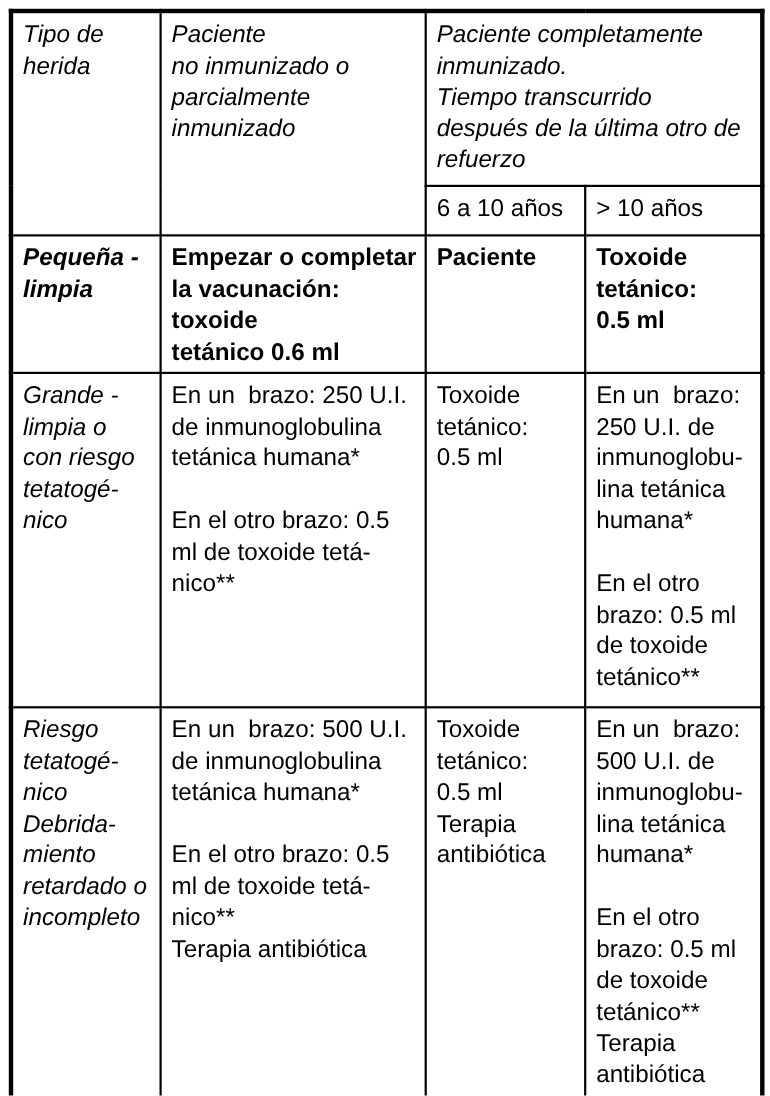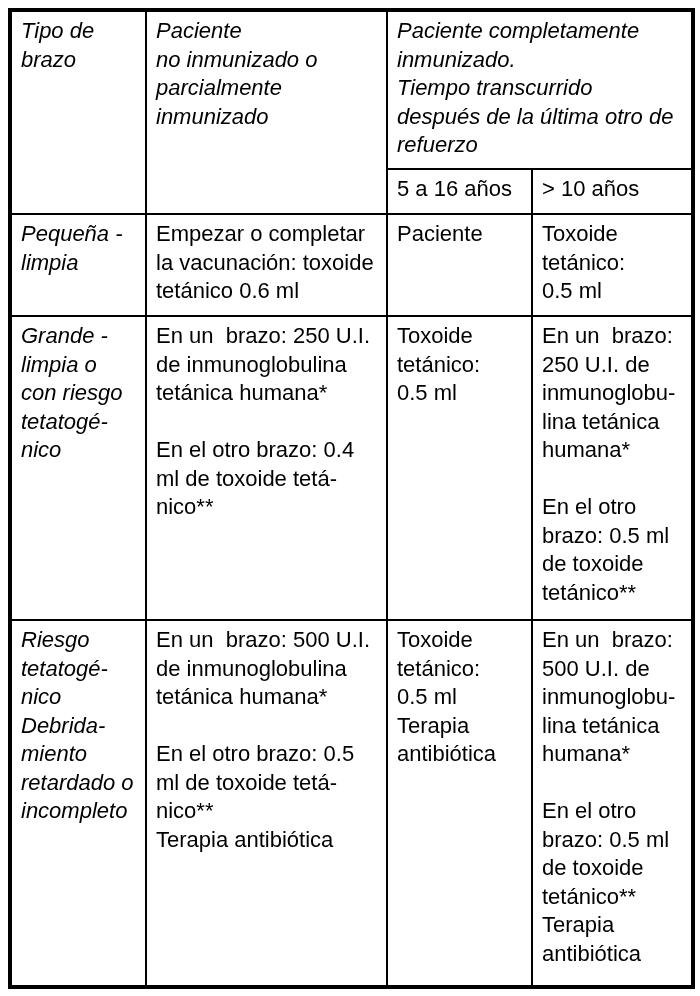--- a/index.html
+++ b/index.html
@@ -29,51 +29,51 @@
     font-size: 22px;
     line-height: 28.5px;
     color: #000000;
     white-space: pre-wrap;
     overflow: hidden;
     box-sizing: border-box;
   }
   td.it { font-style: italic; }
   tr.hr1 { height: 159px; }
   tr.hr2 { height: 45px;  }
-  tr.r1  { height: 102px; }
+  tr.r1  { height: 102px; font-weight: bold; }
   tr.r2  { height: 304px; margin-top: 17px; }
   tr.r3  { height: 367px; }
 </style>
 </head>
 <body>
 
 <div class="page">
   <table class="wound-table">
     <colgroup>
       <col style="width:136px">
       <col style="width:241px">
       <col style="width:145px">
       <col style="width:161px">
     </colgroup>
     <tbody>
       <tr class="hr1">
         <td class="it" rowspan="2">Tipo de
-brazo</td>
+herida</td>
         <td class="it" rowspan="2">Paciente
 no inmunizado o
 parcialmente
 inmunizado</td>
         <td class="it" colspan="2">Paciente completamente
 inmunizado.
 Tiempo transcurrido
 después de la última otro de
 refuerzo</td>
       </tr>
       <tr class="hr2">
-        <td>5 a 16 años</td>
+        <td>6 a 10 años</td>
         <td>&gt; 10 años</td>
       </tr>
 
       <tr class="r1">
         <td class="it">Pequeña -
 limpia</td>
         <td>Empezar o completar
 la vacunación: toxoide
 tetánico 0.6 ml</td>
         <td>Paciente</td>
@@ -85,21 +85,21 @@
       <tr class="r2">
         <td class="it">Grande -
 limpia o
 con riesgo
 tetatogé-
 nico</td>
         <td>En un  brazo: 250 U.I.
 de inmunoglobulina
 tetánica humana*
 
-En el otro brazo: 0.4
+En el otro brazo: 0.5
 ml de toxoide tetá-
 nico**</td>
         <td>Toxoide
 tetánico:
 0.5 ml</td>
         <td>En un  brazo:
 250 U.I. de
 inmunoglobu-
 lina tetánica
 humana*

